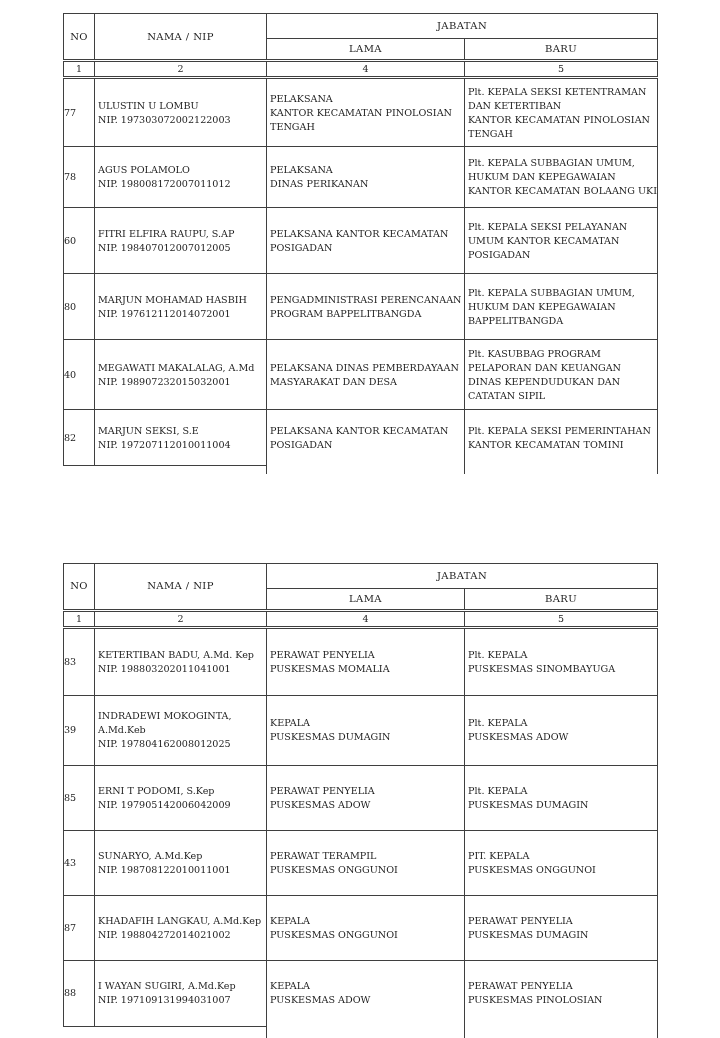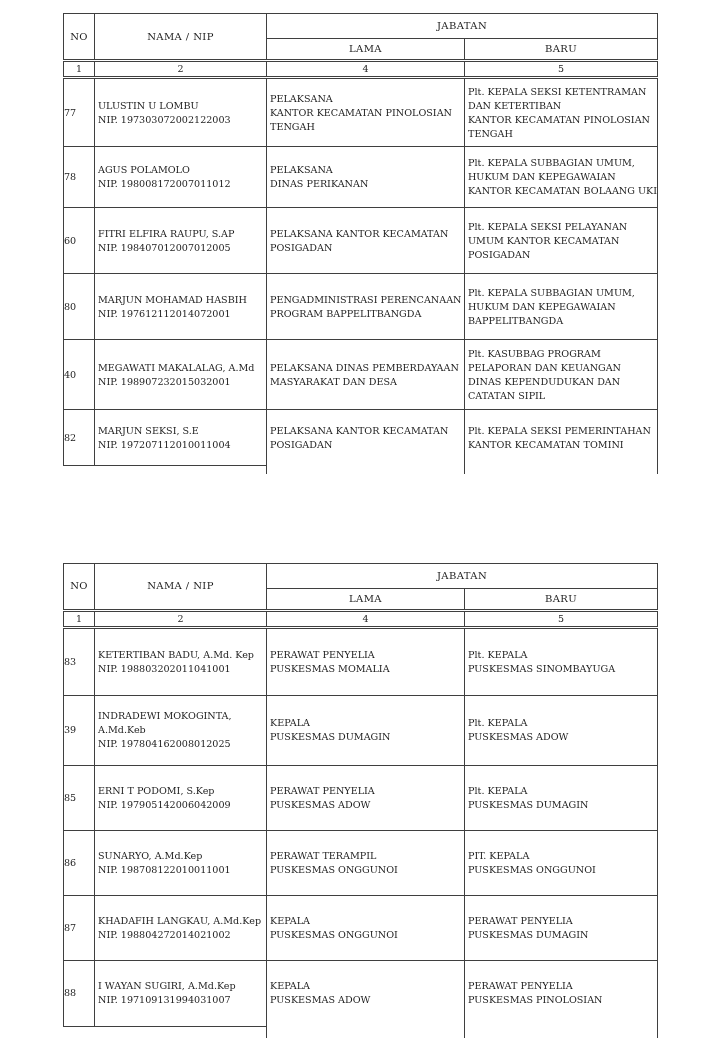--- a/index.html
+++ b/index.html
@@ -309,21 +309,21 @@
             <div class="cell">PERAWAT PENYELIA
 PUSKESMAS ADOW</div>
           </td>
     <td>
             <div class="cell">Plt. KEPALA
 PUSKESMAS DUMAGIN</div>
           </td>
   </tr>
         <tr>
     <td class="no-col">
-            <div class="cell">86</div>
+            <div class="cell">43</div>
           </td>
     <td>
             <div class="cell">SUNARYO, A.Md.Kep
 NIP. 198708122010011001</div>
           </td>
     <td>
             <div class="cell">PERAWAT TERAMPIL
 PUSKESMAS ONGGUNOI</div>
           </td>
     <td>

